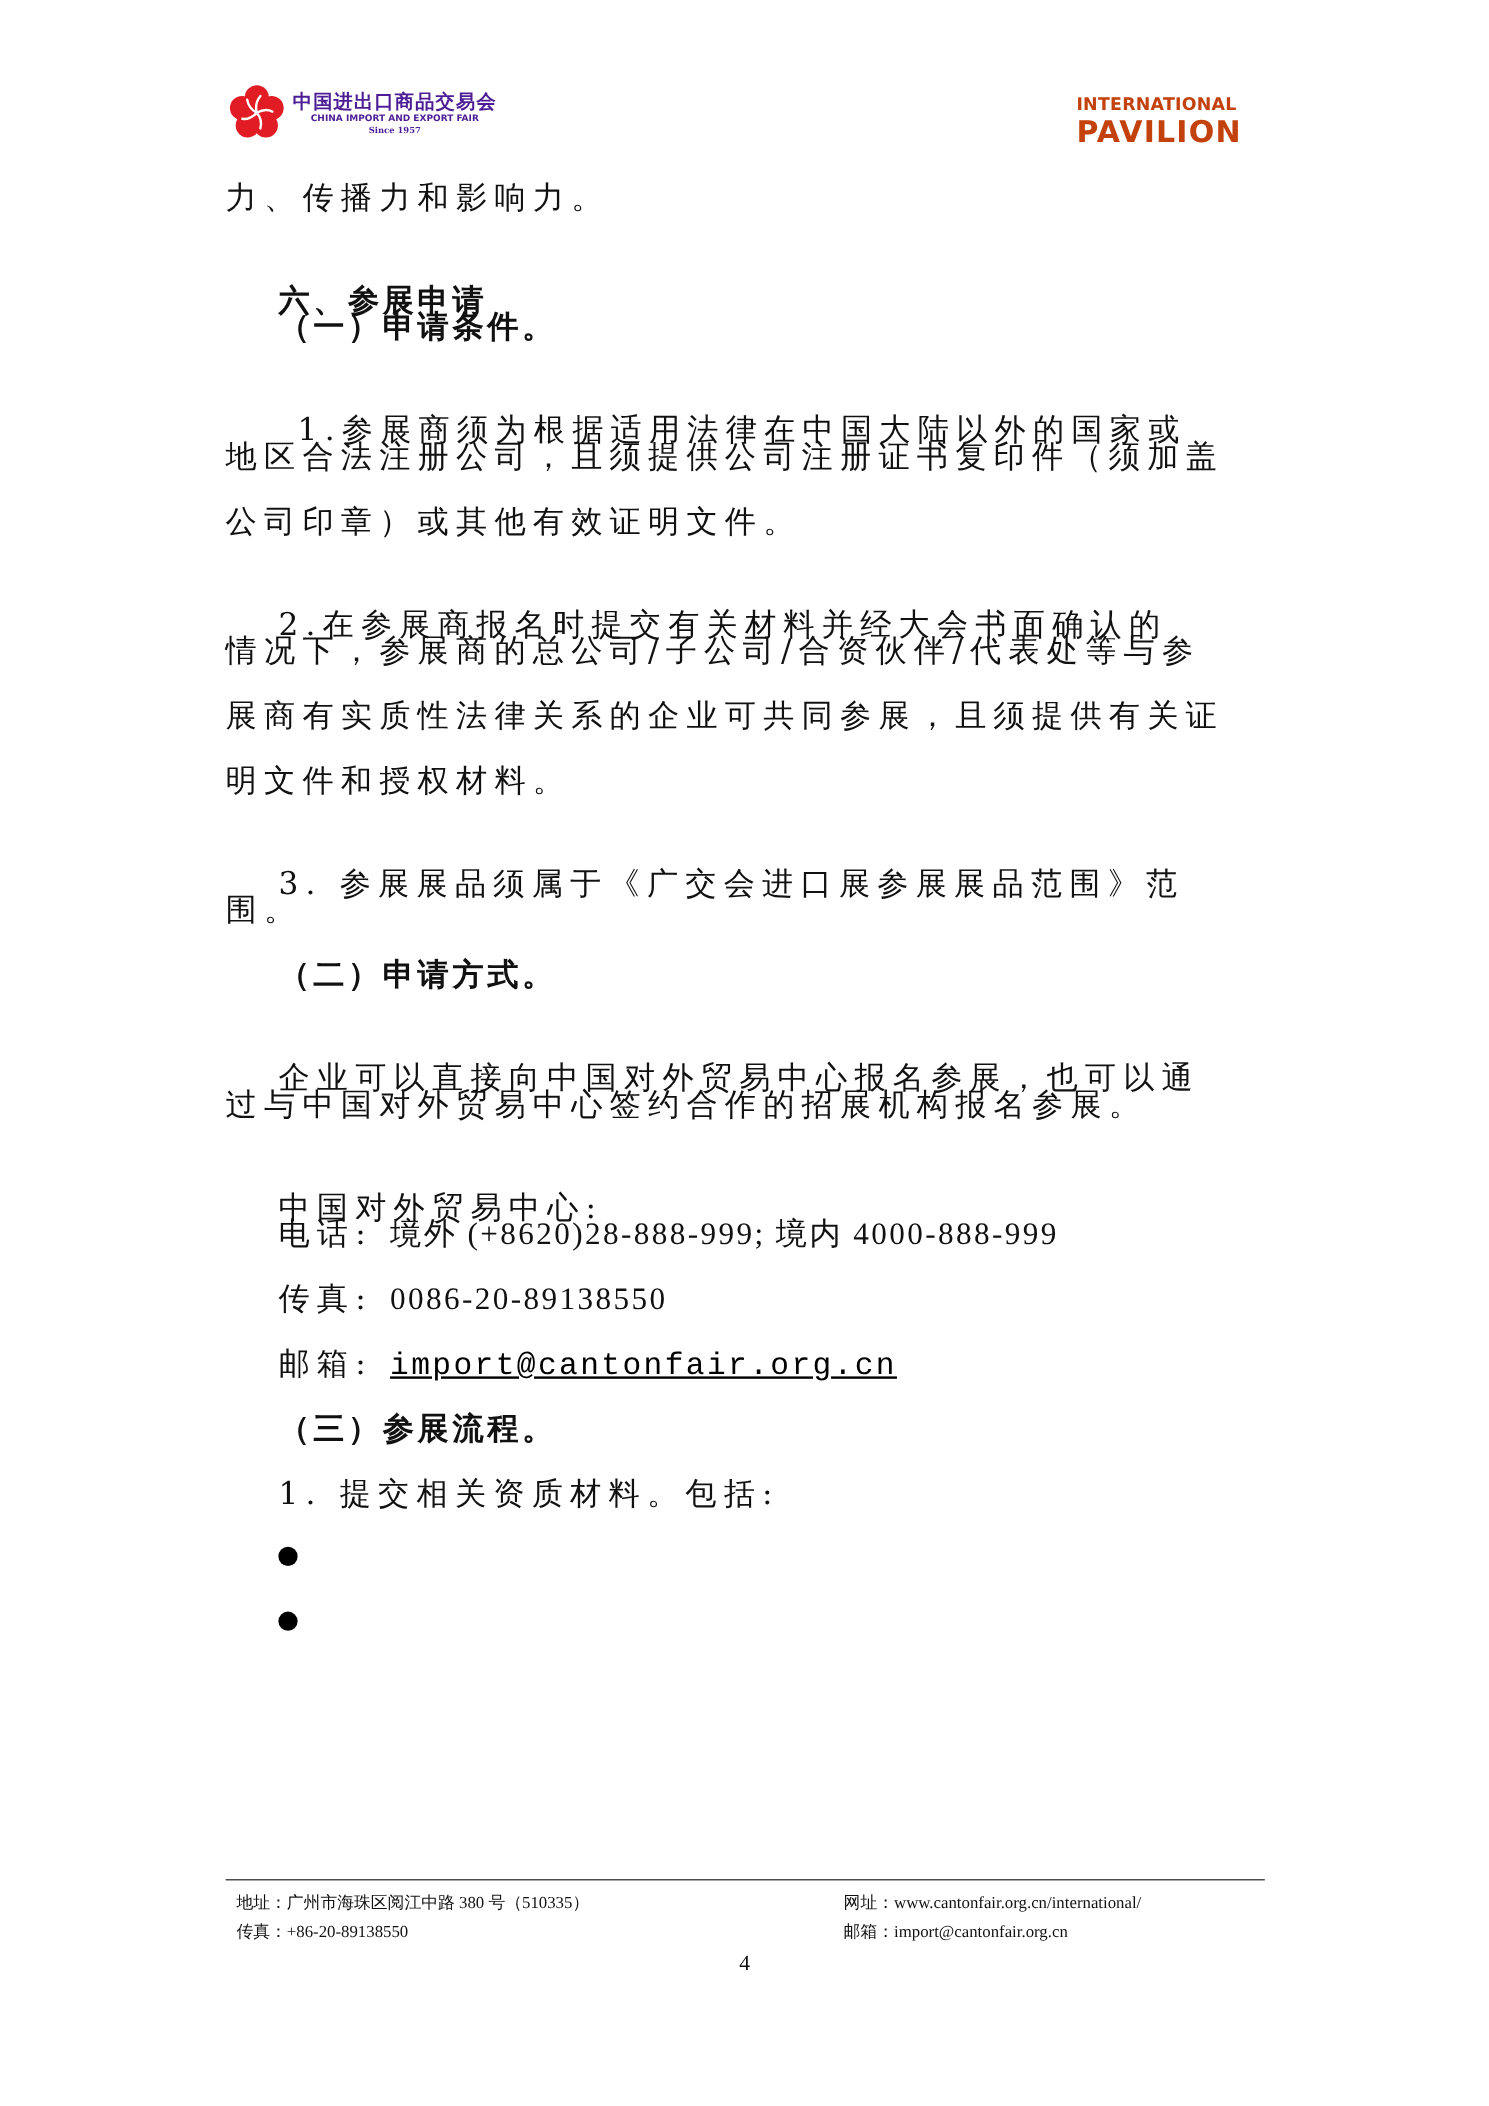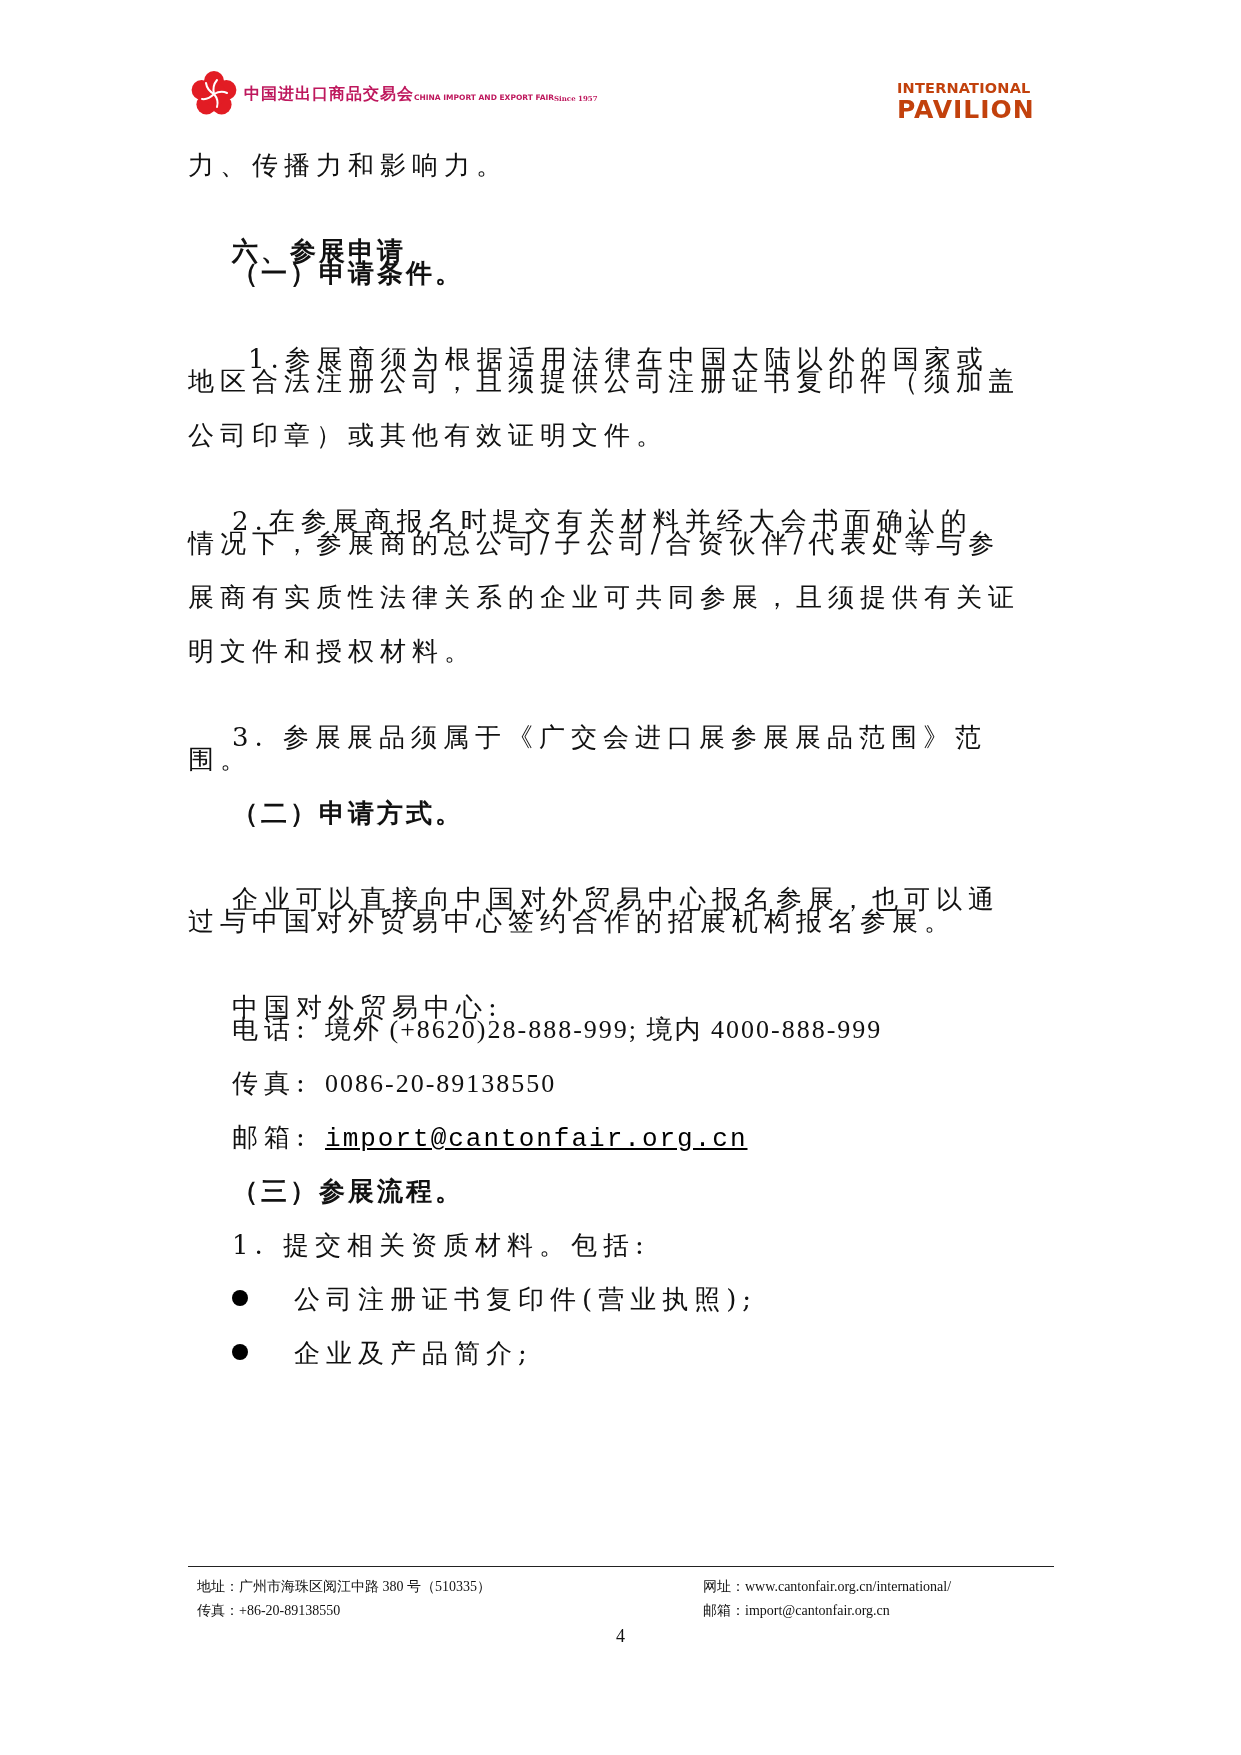--- a/index.html
+++ b/index.html
@@ -1,21 +1,21 @@
 <!DOCTYPE html>
 <html><head>
 <meta charset="utf-8">
 <style>
   html, body { margin: 0; padding: 0; background: #ffffff; }
   body { width: 1241px; height: 1755px; position: relative; overflow: hidden;
          font-family: "DejaVu Serif", "Liberation Serif", serif; color: #111; }
   .header { position: absolute; left: 0; top: 0; width: 1241px; height: 140px; }
   .logo-left { position: absolute; left: 190px; top: 70px; display: flex; align-items: center; }
   .flower { width: 48px; height: 48px; }
-  .logo-left-text { margin-left: 6px; display: flex; flex-direction: row; align-items: flex-end; color: #be185d; }
+  .logo-left-text { margin-left: 6px; display: flex; flex-direction: column; align-items: center; color: #4c1d95; }
   .logo-cn { font-family: "DejaVu Serif", serif; font-weight: bold; font-size: 16px; letter-spacing: 1px; line-height: 18px; }
   .logo-en { font-family: "DejaVu Sans", sans-serif; font-weight: bold; font-size: 7.5px; line-height: 10px; }
   .logo-since { font-family: "DejaVu Serif", serif; font-weight: bold; font-size: 7px; line-height: 9px; }
   .logo-right { position: absolute; left: 897px; top: 80px; color: #c2410c; font-family: "DejaVu Sans", sans-serif; font-weight: bold; }
   .lr-1 { font-size: 14.5px; letter-spacing: 0.2px; line-height: 16px; }
   .lr-2 { font-size: 25px; letter-spacing: 1px; line-height: 28px; }
 
   .content { position: absolute; left: 188px; top: 0; width: 862px; }
   .line { position: absolute; white-space: nowrap; font-size: 26px; line-height: 40px;
           letter-spacing: 6px; font-family: "DejaVu Serif", serif; }
@@ -97,24 +97,24 @@
     <span class="mono">0086-20-89138550</span>
   </div>
   <div class="line" style="top:1117px; left:44px">
     <span>邮箱:</span>
     <span class="link">import@cantonfair.org.cn</span>
   </div>
 
   <div class="line bold" style="top:1171px; left:44px">（三）参展流程。</div>
   <div class="line" style="top:1225px; left:44px">1. 提交相关资质材料。包括:</div>
   <div class="line" style="top:1279px; left:44px">
-    <span class="bullet"></span><span>公司注册证书复印件(营业执照);</span>
+    <span class="bullet"></span>
   </div>
   <div class="line" style="top:1333px; left:44px">
-    <span class="bullet"></span><span>企业及产品简介;</span>
+    <span class="bullet"></span>
   </div>
 </div>
 
 <div class="footer-rule"></div>
 <div class="footer footer-left">
   <div>地址：广州市海珠区阅江中路 380 号（510335）</div>
   <div>传真：+86-20-89138550</div>
 </div>
 <div class="footer footer-right">
   <div>网址：www.cantonfair.org.cn/international/</div>

